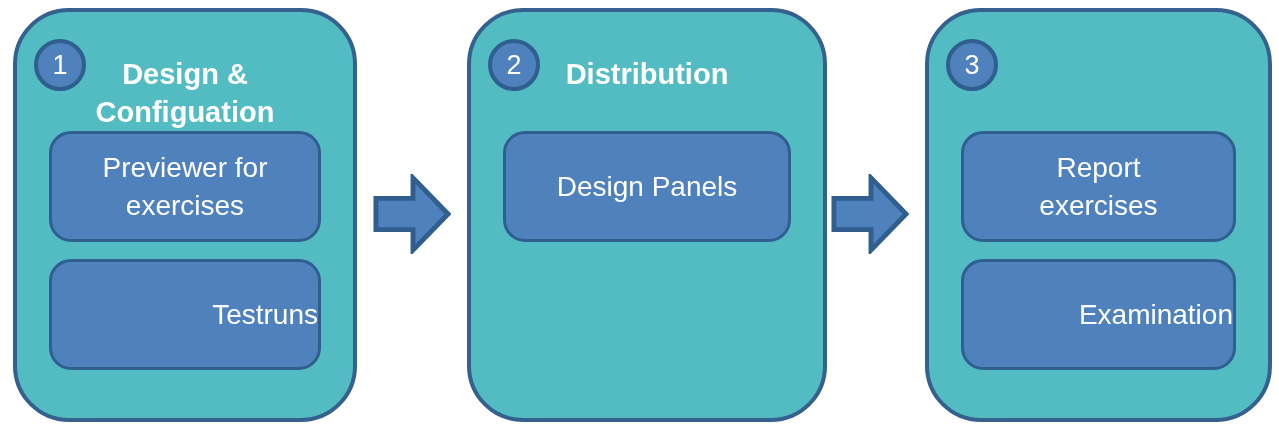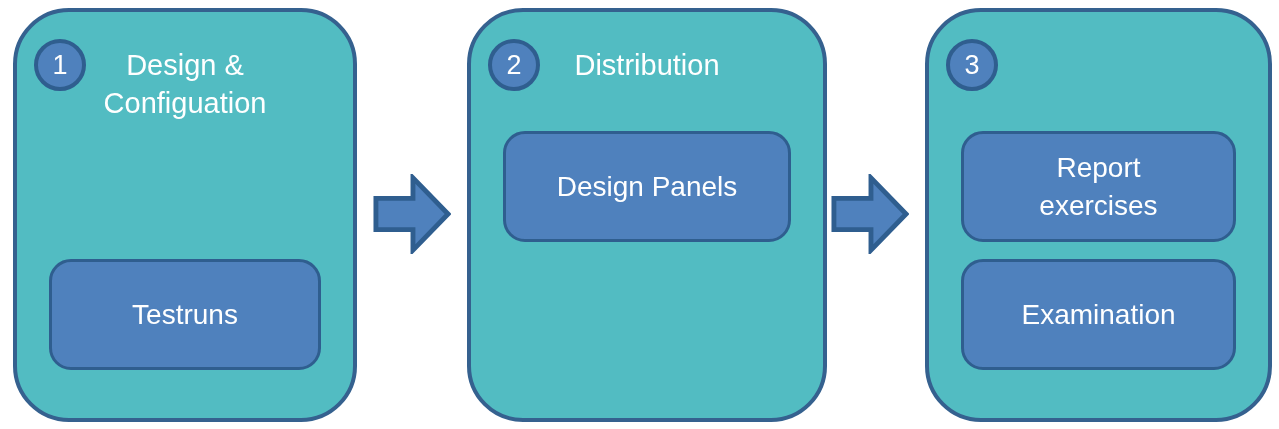--- a/index.html
+++ b/index.html
@@ -42,25 +42,25 @@
     align-items: center;
     justify-content: center;
     color: #ffffff;
     font-size: 27px;
   }
   .stage-title {
     position: absolute;
     top: 34px;
     left: 0;
     right: 0;
-    margin: 0;
+    margin: 9px;
     text-align: center;
     color: #ffffff;
     font-size: 29px;
-    font-weight: normal;
+    font-weight: bold;
     line-height: 1.32;
   }
   .stage-title .title-text {
     display: inline-block;
     max-width: 225px;
   }
   .box {
     position: absolute;
     left: 32px;
     right: 32px;
@@ -71,21 +71,21 @@
     border-radius: 22px;
     display: flex;
     align-items: center;
     justify-content: center;
     text-align: center;
     color: #ffffff;
     font-size: 28px;
     line-height: 1.34;
   }
   .box.b1 { top: 119px; }
-  .box.b2 { top: 247px; }
+  .box.b2 { top: 247px; justify-content: flex-end; }
   .box-label {
     display: inline-block;
     max-width: 205px;
   }
   .arrow {
     position: absolute;
     width: 78px;
     height: 80px;
   }
   .arrow.a1 { left: 373px; top: 174px; }
@@ -97,20 +97,23 @@
 
 <div class="canvas">
 
   <section class="panel p1">
     <div class="badge">
       <span>1</span>
     </div>
     <h2 class="stage-title">
       <span class="title-text">Design &amp; Configuation</span>
     </h2>
+    <div class="box b1">
+      <span class="box-label">Previewer for exercises</span>
+    </div>
     <div class="box b2">
       <span class="box-label">Testruns</span>
     </div>
   </section>
 
   <div class="arrow a1">
     <svg viewBox="0 0 80 82" xmlns="http://www.w3.org/2000/svg">
       <polygon points="3,25 41,25 41,4 77,41 41,78 41,57 3,57" fill="#4F81BD" stroke="#2F5E8F" stroke-width="5" stroke-linejoin="miter"></polygon>
     </svg>
   </div>

